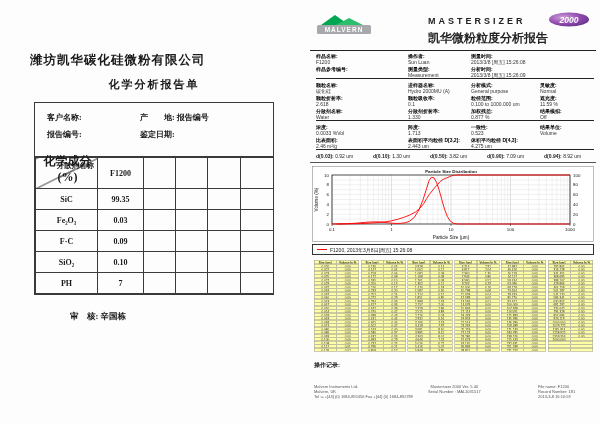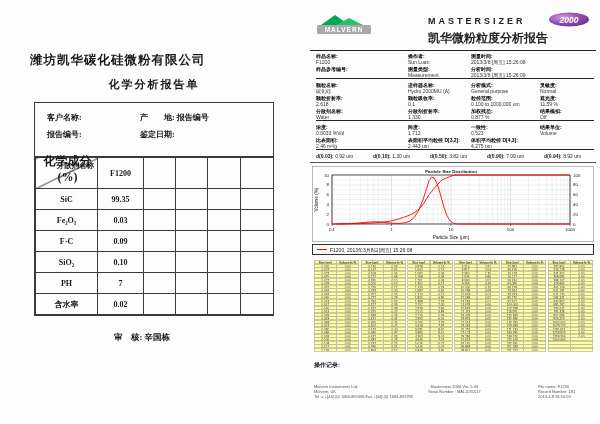--- a/index.html
+++ b/index.html
@@ -19,21 +19,21 @@
   table.lp-grid{border-collapse:collapse;width:238px;table-layout:fixed;}
   table.lp-grid td{border:1px solid #3a3a3a;font-size:8px;text-align:center;height:20px;padding:0;}
   table.lp-grid td.hd{height:30px;}
   td.diag{position:relative;
     background:linear-gradient(to bottom right,transparent calc(50% - .5px),#3a3a3a calc(50% - .5px),#3a3a3a calc(50% + .5px),transparent calc(50% + .5px));}
   td.diag .tr{position:absolute;right:3px;top:3px;font-size:7.5px;}
   td.diag .bl{position:absolute;left:2px;bottom:3px;font-size:12px;}
   .lp-footer{margin-left:40px;margin-top:16px;font-size:8.5px;}
   .lp-footer .f1 span{display:inline-block;}
   .lp-footer .concl{margin-left:38px;}
-  .lp-footer .f2{margin-top:14px;margin-left:44px;}
+  .lp-footer .f2{margin-top:14px;}
   
   .page-right{position:absolute;left:310px;top:8px;width:286px;font-size:5px;color:#222;}
   .brand-row{position:relative;height:40px;}
   .mastersizer{position:absolute;left:118px;top:8px;font-size:9px;font-weight:bold;letter-spacing:3px;color:#222;}
   .ms-subtitle{position:absolute;left:118px;top:22px;font-size:12px;font-weight:bold;}
   .badge2000{position:absolute;left:238px;top:4px;}
   .malvern{position:absolute;left:6px;top:4px;}
   .rule{border:none;border-top:1.3px solid #222;margin:2px 0 0 0;}
   .thinrule{border:none;border-top:0.6px solid #555;margin:1px 0;}
   .ms-info{position:relative;padding:1px 0 0 6px;}
@@ -126,28 +126,20 @@
         <td>SiO₂</td>
         <td>0.10</td>
         <td></td>
             <td></td>
             <td></td>
             <td></td>
       </tr>
       <tr>
         <td>PH</td>
         <td>7</td>
-        <td></td>
-            <td></td>
-            <td></td>
-            <td></td>
-      </tr>
-      <tr>
-        <td>含水率</td>
-        <td>0.02</td>
         <td></td>
             <td></td>
             <td></td>
             <td></td>
       </tr>
     </tbody>
       </table>
   </div>
   <div class="lp-footer">
     <div class="f2">审　核: 辛国栋</div>

